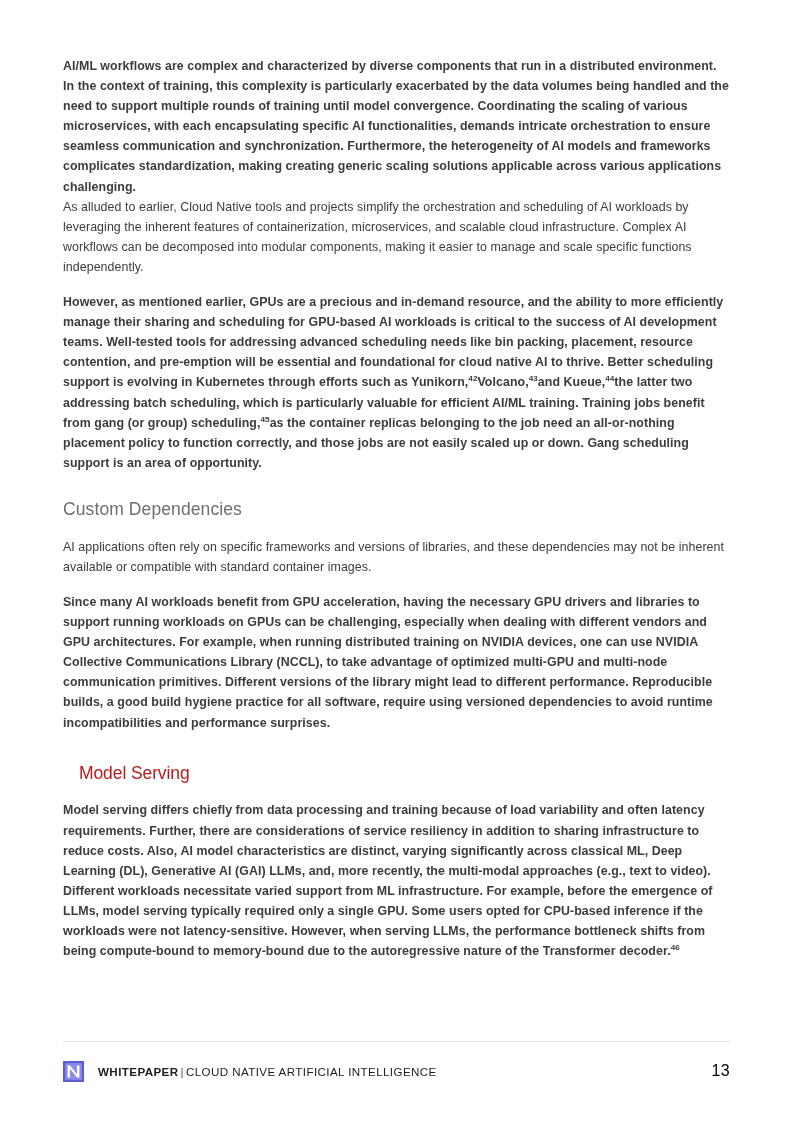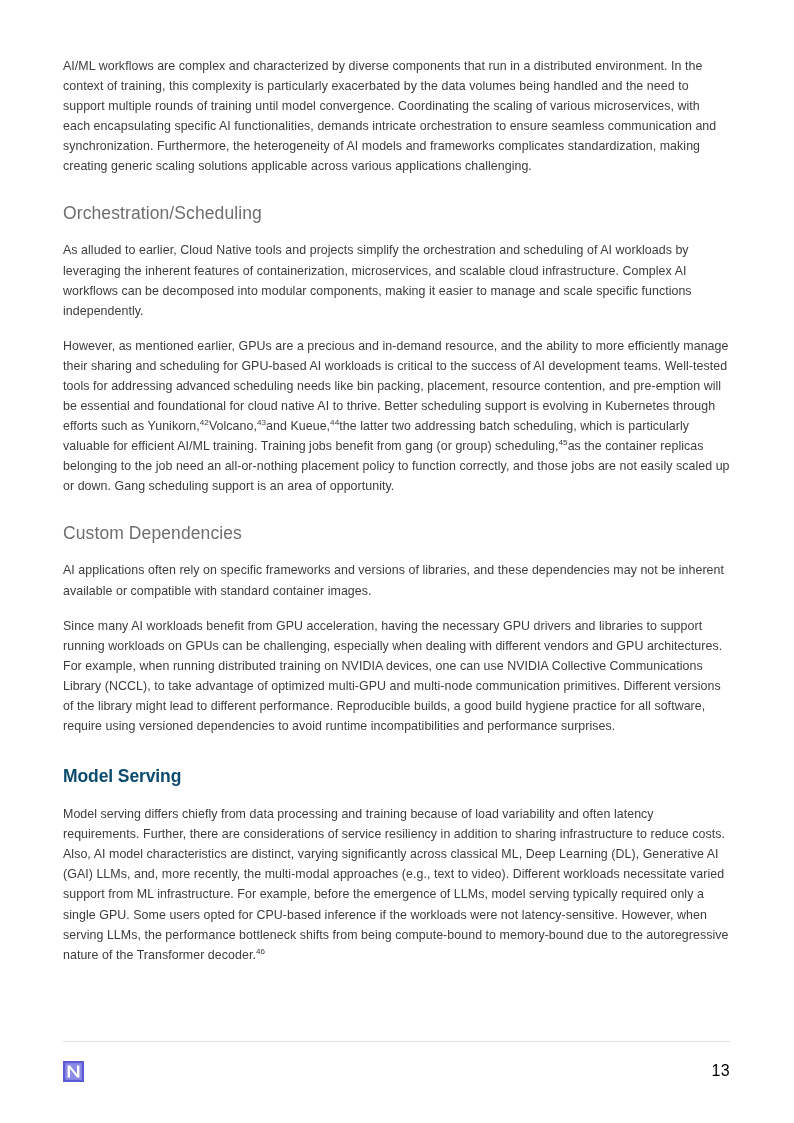--- a/index.html
+++ b/index.html
@@ -33,43 +33,45 @@
   
   h2.section-heading {
     font-size: 17.5px;
     font-weight: 400;
     color: #6e6e6e;
     letter-spacing: 0.1px;
     margin: 0 0 16px 0;
     line-height: 1.25;
   }
   h2.section-heading.major {
-    font-weight: 700;
-    color: #0c4a6e;
+    font-weight: 400;
+    color: #b91c1c;
     font-size: 17.5px;
     letter-spacing: -0.1px;
+    margin-left: 16px;
   }
   .block + .block h2.section-heading {
     margin-top: 26px;
   }
   .block + .block h2.section-heading.major {
     margin-top: 30px;
   }
 
   
   p.body-text {
     font-size: 12.4px;
     line-height: 20.1px;
     color: #3c3c3c;
     margin: 0 0 15px 0;
     text-align: left;
     letter-spacing: 0.005em;
   }
   p.body-text:last-child {
     margin-bottom: 0;
+    font-weight: bold;
   }
   sup.footnote-ref {
     font-size: 8.1px;
     vertical-align: super;
     line-height: 0;
     padding-right: 0;
   }
 
   
   .footer-rule {
@@ -124,21 +126,20 @@
 </head>
 <body>
 
 <div class="page">
 
   <div class="content">
       <div class="block">
         <p class="body-text"><span>AI/ML workflows are complex and characterized by diverse components that run in a distributed environment. In the context of training, this complexity is particularly exacerbated by the data volumes being handled and the need to support multiple rounds of training until model convergence. Coordinating the scaling of various microservices, with each encapsulating specific AI functionalities, demands intricate orchestration to ensure seamless communication and synchronization. Furthermore, the heterogeneity of AI models and frameworks complicates standardization, making creating generic scaling solutions applicable across various applications challenging.</span></p>
       </div>
       <div class="block">
-        <h2 class="section-heading">Orchestration/Scheduling</h2>
         <p class="body-text"><span>As alluded to earlier, Cloud Native tools and projects simplify the orchestration and scheduling of AI workloads by leveraging the inherent features of containerization, microservices, and scalable cloud infrastructure. Complex AI workflows can be decomposed into modular components, making it easier to manage and scale specific functions independently.</span></p>
         <p class="body-text"><span>However, as mentioned earlier, GPUs are a precious and in-demand resource, and the ability to more efficiently manage their sharing and scheduling for GPU-based AI workloads is critical to the success of AI development teams. Well-tested tools for addressing advanced scheduling needs like bin packing, placement, resource contention, and pre-emption will be essential and foundational for cloud native AI to thrive. Better scheduling support is evolving in Kubernetes through efforts such as Yunikorn,</span><sup class="footnote-ref">42</sup><span>Volcano,</span><sup class="footnote-ref">43</sup><span>and Kueue,</span><sup class="footnote-ref">44</sup><span>the latter two addressing batch scheduling, which is particularly valuable for efficient AI/ML training. Training jobs benefit from gang (or group) scheduling,</span><sup class="footnote-ref">45</sup><span>as the container replicas belonging to the job need an all-or-nothing placement policy to function correctly, and those jobs are not easily scaled up or down. Gang scheduling support is an area of opportunity.</span></p>
       </div>
       <div class="block">
         <h2 class="section-heading">Custom Dependencies</h2>
         <p class="body-text"><span>AI applications often rely on specific frameworks and versions of libraries, and these dependencies may not be inherent available or compatible with standard container images.</span></p>
         <p class="body-text"><span>Since many AI workloads benefit from GPU acceleration, having the necessary GPU drivers and libraries to support running workloads on GPUs can be challenging, especially when dealing with different vendors and GPU architectures. For example, when running distributed training on NVIDIA devices, one can use NVIDIA Collective Communications Library (NCCL), to take advantage of optimized multi-GPU and multi-node communication primitives. Different versions of the library might lead to different performance. Reproducible builds, a good build hygiene practice for all software, require using versioned dependencies to avoid runtime incompatibilities and performance surprises.</span></p>
       </div>
       <div class="block">
         <h2 class="section-heading major">Model Serving</h2>
@@ -149,16 +150,19 @@
   <div class="footer-rule"></div>
 
   <div class="footer">
     <span class="footer-logo">
       <svg width="21" height="21" viewBox="0 0 21 21" xmlns="http://www.w3.org/2000/svg">
         <rect x="0" y="0" width="21" height="21" fill="#5b5bd6"></rect>
         <rect x="2.2" y="2.2" width="16.6" height="16.6" fill="#8c8ce8"></rect>
         <path d="M4.6 16.6 L4.6 4.4 L7.0 4.4 L14.0 13.2 L14.0 4.4 L16.4 4.4 L16.4 16.6 L14.0 16.6 L7.0 7.8 L7.0 16.6 Z" fill="#ffffff"></path>
       </svg>
     </span>
+    <span class="footer-text">
+      <span class="wp-bold">WHITEPAPER</span><span class="wp-sep">|</span><span class="wp-rest">CLOUD NATIVE ARTIFICIAL INTELLIGENCE</span>
+    </span>
     <span class="page-number">13</span>
   </div>
 
 </div>
 
 </body></html>

